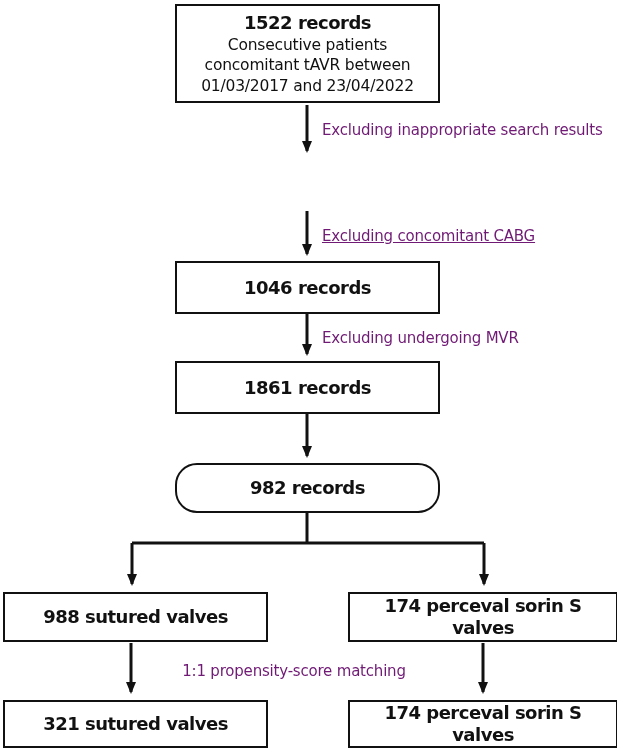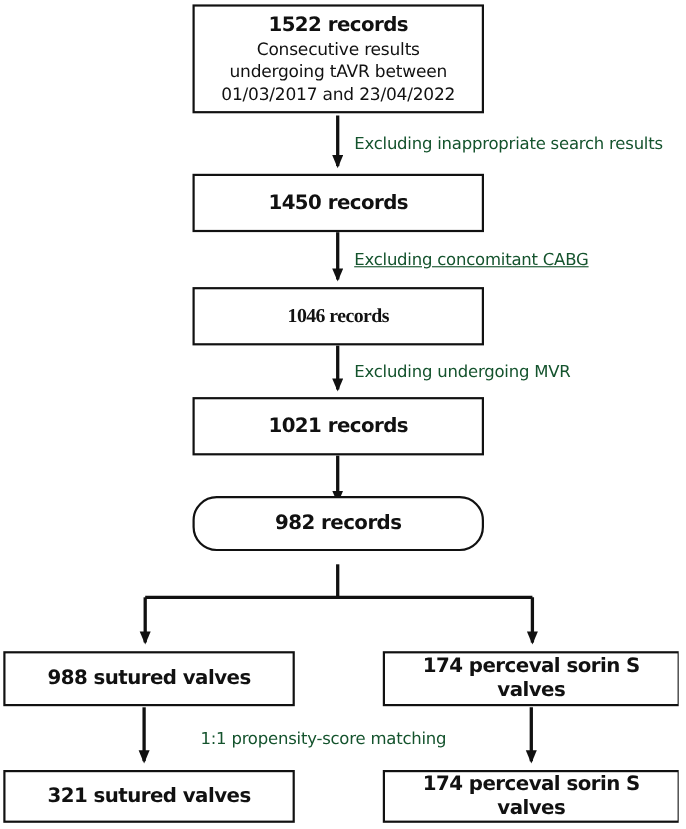--- a/index.html
+++ b/index.html
@@ -43,21 +43,21 @@
   .box-top .box-title {
     font-weight: bold;
     font-size: 18px;
     letter-spacing: -0.5px;
   }
   .lbl {
     position: absolute;
     font-size: 15px;
     letter-spacing: -0.2px;
     white-space: nowrap;
-    color: #14532d;
+    color: #701a75;
   }
   .lbl-center {
     text-align: center;
   }
 </style>
 </head>
 <body>
 
 <div class="canvas">
 
@@ -77,39 +77,36 @@
     <path d="M132,543 L484,543" stroke="#111111" stroke-width="3" fill="none"></path>
     <path d="M132,543 L132,584" stroke="#111111" stroke-width="3" marker-end="url(#arrow)"></path>
     <path d="M484,543 L484,584" stroke="#111111" stroke-width="3" marker-end="url(#arrow)"></path>
 
     <path d="M131,643 L131,692" stroke="#111111" stroke-width="3" marker-end="url(#arrow)"></path>
     <path d="M483,643 L483,692" stroke="#111111" stroke-width="3" marker-end="url(#arrow)"></path>
   </svg>
 
   <div class="box box-top" style="left:175px; top:4px; width:265px; height:99px;">
     <div class="box-title">1522 records</div>
-    <div>Consecutive results</div>
-    <div>undergoing tAVR between</div>
+    <div>Consecutive patients</div>
+    <div>concomitant tAVR between</div>
     <div>01/03/2017 and 23/04/2022</div>
   </div>
 
   <div class="lbl" style="left:322px; top:121px;">Excluding inappropriate search results</div>
   <div class="lbl" style="left:322px; top:227px;text-decoration:underline;">Excluding concomitant CABG</div>
   <div class="lbl" style="left:322px; top:329px;">Excluding undergoing MVR</div>
 
-  <div class="box" style="left:175px; top:158px; width:265px; height:53px;">
-    <span>1450 records</span>
-  </div>
-  <div class="box" style="left:175px; top:261px; width:265px; height:53px;font-family:Liberation Serif, serif;">
+  <div class="box" style="left:175px; top:261px; width:265px; height:53px;">
     <span>1046 records</span>
   </div>
   <div class="box" style="left:175px; top:361px; width:265px; height:53px;">
-    <span>1021 records</span>
+    <span>1861 records</span>
   </div>
-  <div class="box" style="left:175px; top:451px; width:265px; height:50px;border-radius:22px;">
+  <div class="box" style="left:175px; top:463px; width:265px; height:50px;border-radius:22px;">
     <span>982 records</span>
   </div>
 
   <div class="box" style="left:3px; top:592px; width:265px; height:50px;">
     <span>988 sutured valves</span>
   </div>
   <div class="box" style="left:348px; top:592px; width:270px; height:50px;">
     <span>174 perceval sorin S valves</span>
   </div>
 

